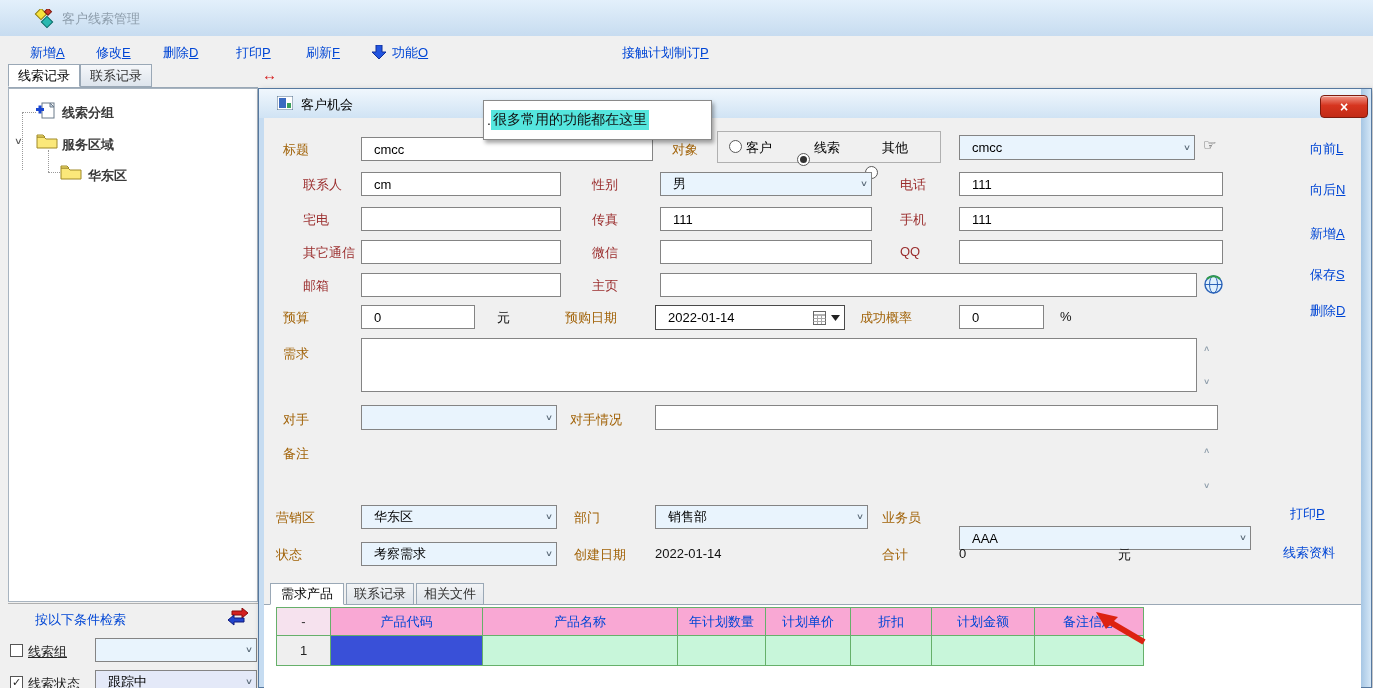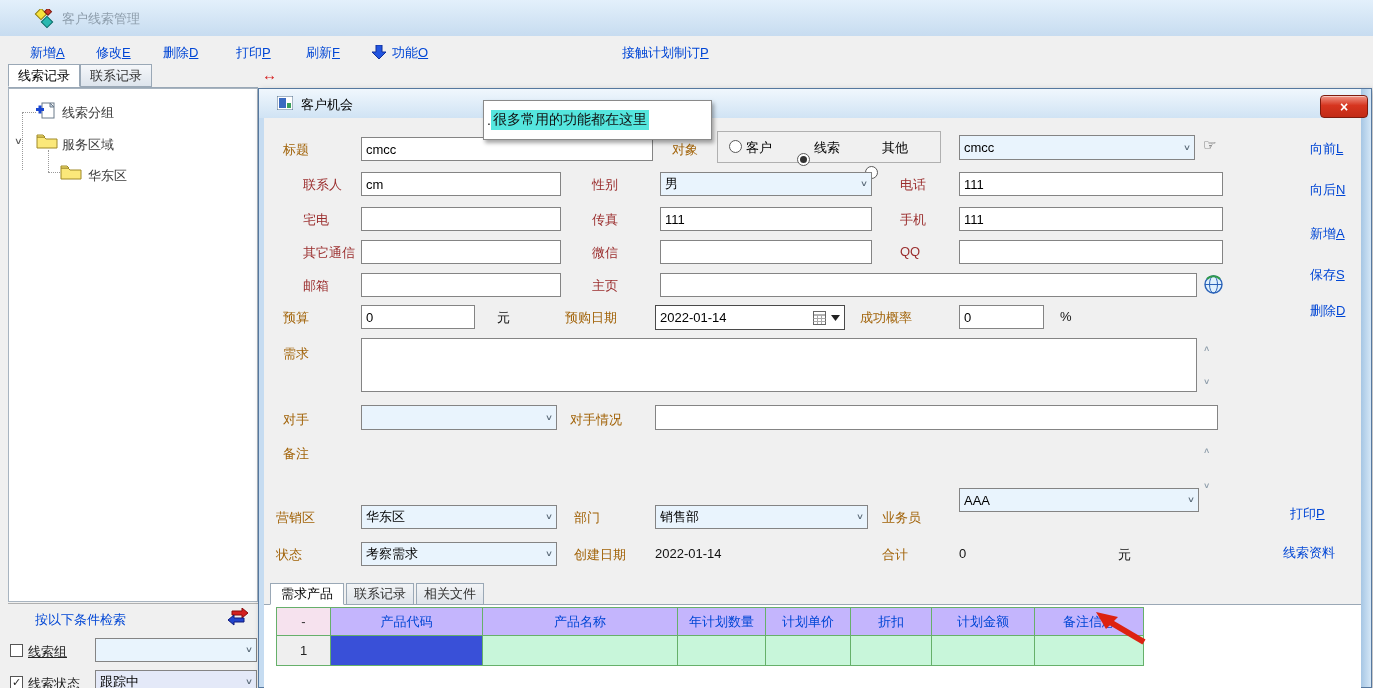--- a/index.html
+++ b/index.html
@@ -12,29 +12,29 @@
   .toolbar{left:0;top:36px;width:1373px;height:28px;background:#f0f0f0;}
   .tbitem{top:44px;font-size:13px;color:#0046d5;white-space:nowrap;cursor:default;}
   .hk{text-decoration:underline;}
   .tabstrip-line{left:8px;top:87px;width:250px;height:1px;background:#9aa8b6;}
   .tab{top:64px;height:23px;font-size:13px;display:flex;align-items:center;justify-content:center;border:1px solid #9aa8b6;box-sizing:border-box;}
   .tab.active{background:#fff;border-bottom:1px solid #fff;color:#000;z-index:2;}
   .tab.inactive{background:linear-gradient(#f5f7fa,#dde4ec);color:#333;}
   .resize-red{color:#d42020;font-weight:bold;font-size:15px;}
   
   .treepanel{left:8px;top:88px;width:250px;height:514px;background:#fff;border:1px solid #a8b4c0;box-sizing:border-box;}
-  .treelabel{font-size:13px;color:#3a3a3a;white-space:nowrap;}
+  .treelabel{font-size:13px;color:#3a3a3a;white-space:nowrap;font-weight:bold;}
   .dotline-v{border-left:1px dotted #9a9a9a;}
   .dotline-h{border-top:1px dotted #9a9a9a;}
   
   .search-title{font-size:13px;color:#0046d5;white-space:nowrap;}
   .chkbox{width:13px;height:13px;background:#fff;border:1px solid #555;box-sizing:border-box;font-size:11px;line-height:11px;text-align:center;color:#222;}
   .chklabel{font-size:13px;color:#222;white-space:nowrap;text-decoration:underline;}
   
-  .inp{background:#fff;border:1px solid #848484;box-sizing:border-box;font-size:13px;color:#000;display:flex;align-items:center;padding:0 4px;overflow:hidden;white-space:nowrap;}
+  .inp{background:#fff;border:1px solid #848484;box-sizing:border-box;font-size:13px;color:#000;display:flex;align-items:center;padding:0 12px;overflow:hidden;white-space:nowrap;}
   .cmb{background:#e9f4fd;}
   .chev{position:absolute;right:3px;top:50%;transform:translateY(-50%) scaleY(.7);color:#5a6a78;font-size:11px;}
   .lbl{font-size:13px;white-space:nowrap;}
   .red{color:#9a2d2d;margin-left:20px;}
   .blue{color:#a16207;}
   .blk{color:#111;}
   .spin{color:#8a9aa8;font-size:10px;transform:scaleY(.8);}
   
   .dlg-frame{left:258px;top:88px;width:1114px;height:600px;border:1px solid #56789f;background:#f0f0f0;box-sizing:border-box;box-shadow:2px 2px 6px rgba(0,0,0,.25);z-index:10;}
   .dlg-titlebar{left:259px;top:89px;width:1112px;height:29px;background:linear-gradient(#f0f7fd,#d0e3f4);z-index:11;}
@@ -51,21 +51,21 @@
   
   .tooltip{left:483px;top:100px;width:229px;height:40px;background:#fff;border:1px solid #8a8a8a;box-shadow:2px 3px 4px rgba(0,0,0,.35);z-index:50;font-size:14px;color:#111;display:flex;align-items:center;padding-left:3px;box-sizing:border-box;}
   .tooltip .hl{background:#55e6de;padding:1px 2px;}
   
   .btab{top:583px;height:22px;font-size:13px;display:flex;align-items:center;justify-content:center;border:1px solid #9aa8b6;box-sizing:border-box;z-index:12;}
   .btab.active{background:#fff;border-bottom:1px solid #fff;color:#000;}
   .btab.inactive{background:linear-gradient(#f2f4f6,#dfe4ea);color:#333;}
   .gridpane{left:264px;top:604px;width:1097px;height:84px;background:#fff;border-top:1px solid #9aa8b6;z-index:11;}
   .grid{left:276px;top:607px;display:grid;grid-template-columns:54px 152px 195px 88px 85px 81px 103px 109px;border-left:1px solid #66b06a;border-top:1px solid #66b06a;z-index:12;}
   .gc{border-right:1px solid #66b06a;border-bottom:1px solid #66b06a;box-sizing:border-box;font-size:13px;display:flex;align-items:center;justify-content:center;}
-  .gh{height:28px;background:#c4b5fd;color:#0046d5;}
+  .gh{height:28px;background:#f9a8d4;color:#0046d5;}
   .gh0{background:#f6e2ee;color:#333;}
   .gd{height:30px;background:#c8f6da;}
   .gd0{background:#efefef;color:#222;}
   .gd1{background:#3950d8;}
 </style>
 </head>
 <body>
 
 <div id="stage">
 
@@ -284,21 +284,21 @@
   <div class="abs inp cmb z" style="left:361px;top:505px;width:196px;height:24px">
       <span>华东区</span>
       <span class="chev">∨</span>
     </div>
   <div class="abs lbl blue z" style="left:574px;top:509px">部门</div>
   <div class="abs inp cmb z" style="left:655px;top:505px;width:213px;height:24px">
       <span>销售部</span>
       <span class="chev">∨</span>
     </div>
   <div class="abs lbl blue z" style="left:882px;top:509px">业务员</div>
-  <div class="abs inp cmb z" style="left:959px;top:488px;width:240px;height:24px">
+  <div class="abs inp cmb z" style="left:959px;top:526px;width:292px;height:24px">
       <span>AAA</span>
       <span class="chev">∨</span>
     </div>
 
   <div class="abs lbl blue z" style="left:276px;top:546px">状态</div>
   <div class="abs inp cmb z" style="left:361px;top:542px;width:196px;height:24px">
       <span>考察需求</span>
       <span class="chev">∨</span>
     </div>
   <div class="abs lbl blue z" style="left:574px;top:546px">创建日期</div>

